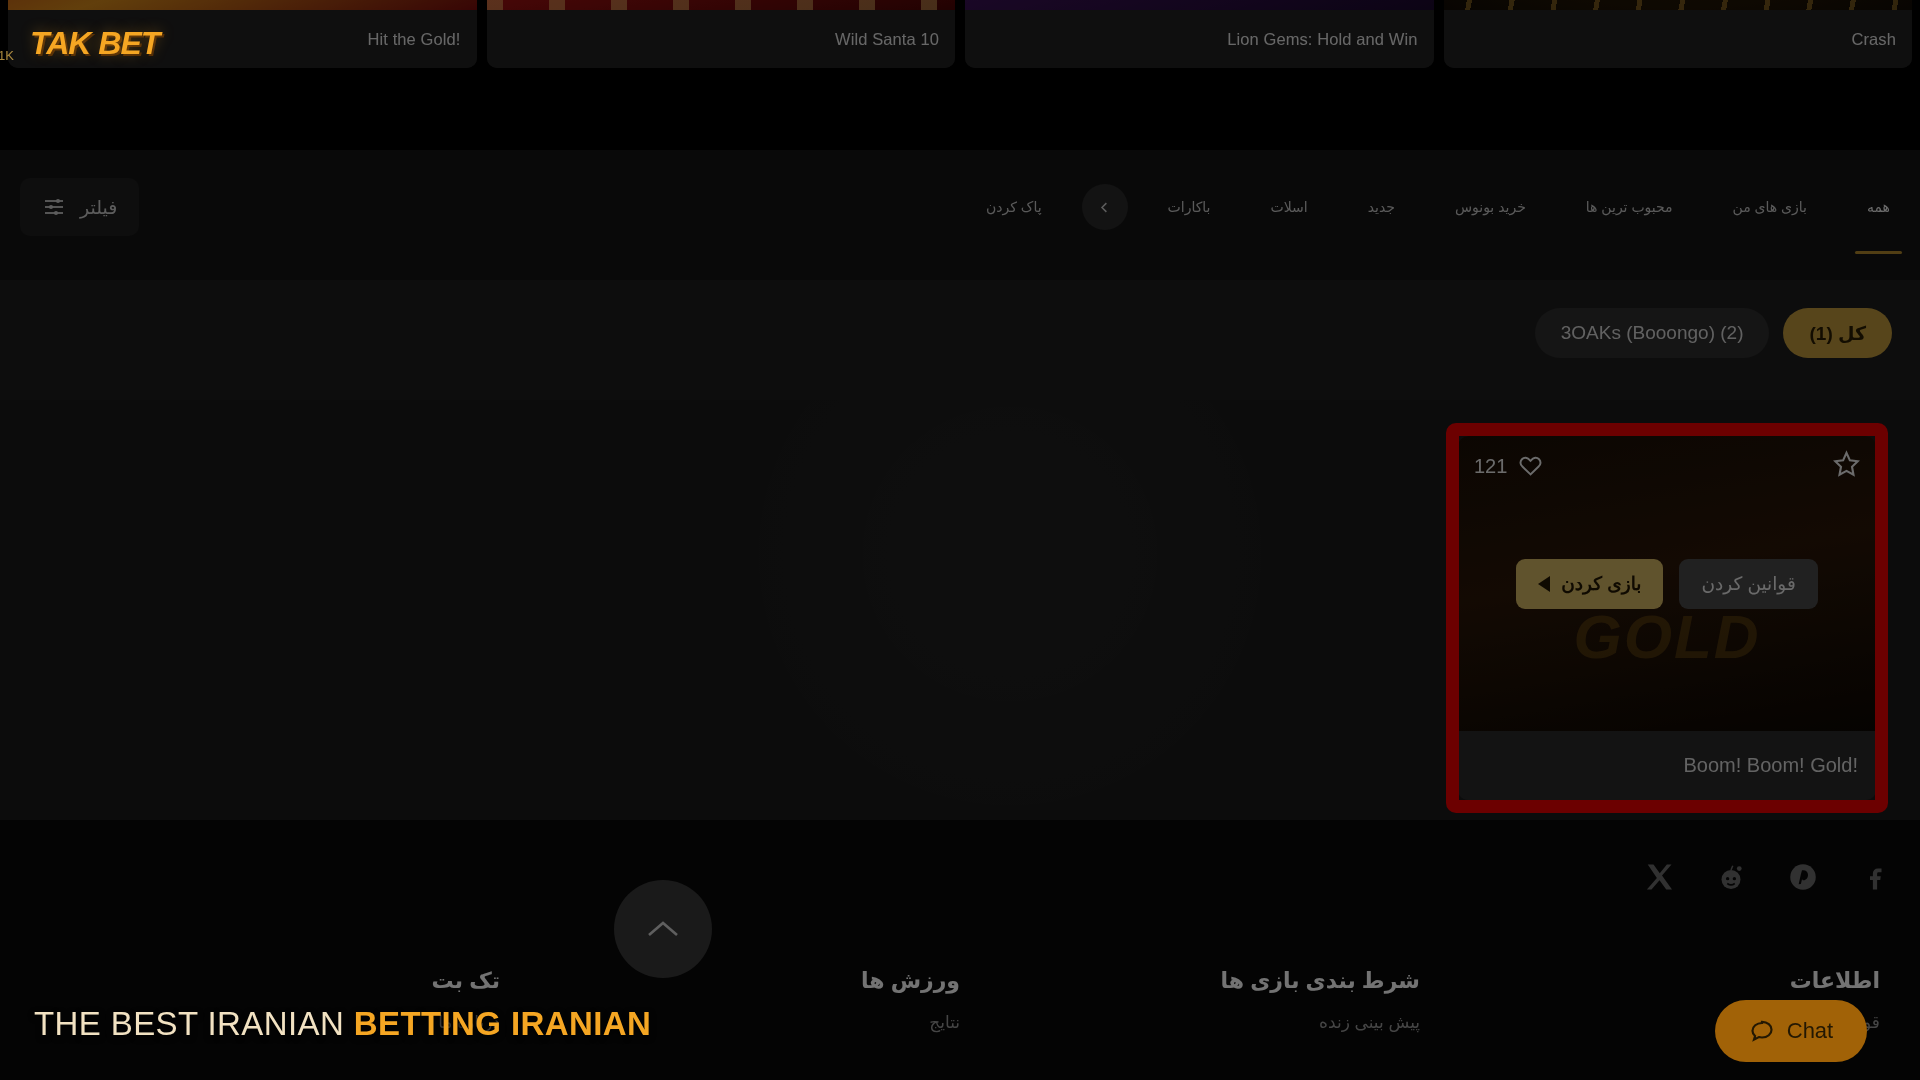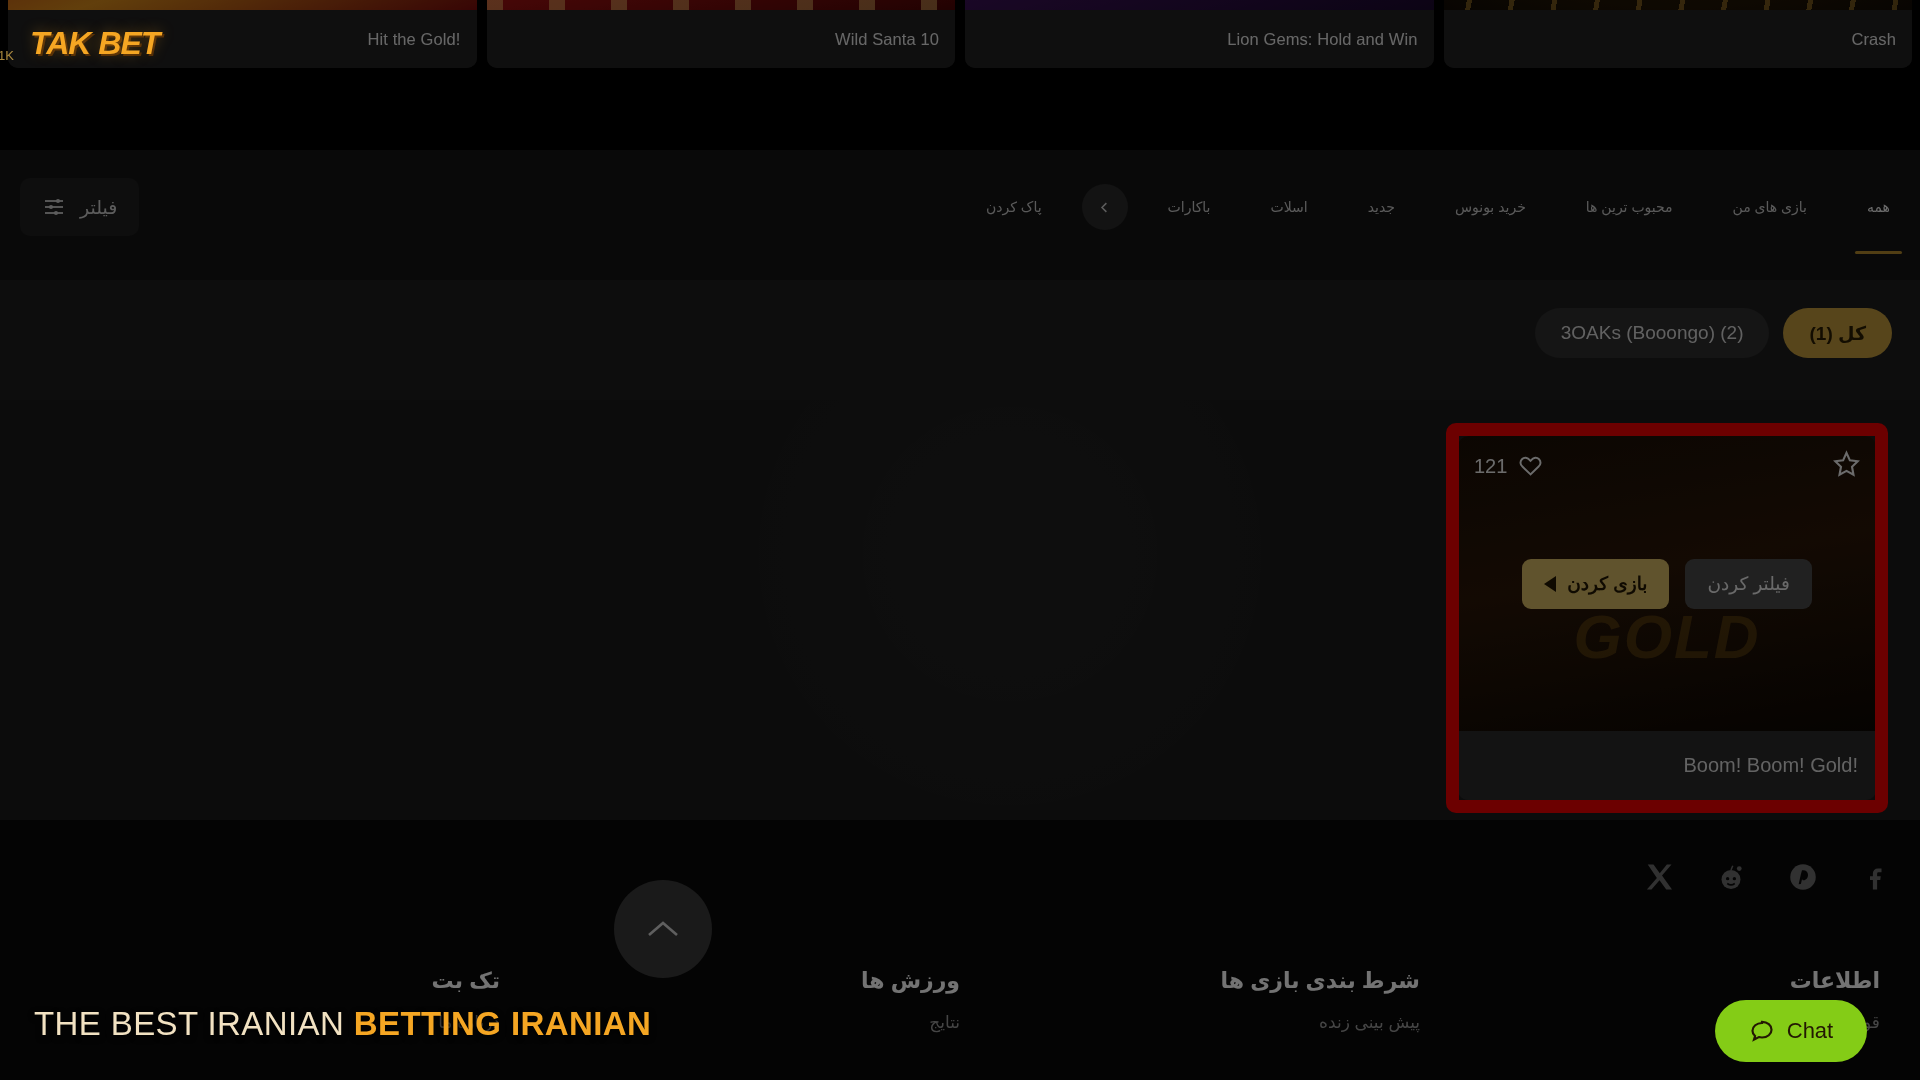--- a/index.html
+++ b/index.html
@@ -94,21 +94,21 @@
   .socials .ico svg { width:30px; height:30px; fill:#6e6e6e; }
   .to-top { position:absolute; left:614px; top:880px; width:98px; height:98px; border-radius:50%; background:#3a3a3a;
             display:flex; align-items:center; justify-content:center; z-index:30; cursor:pointer; }
   .to-top svg { width:34px; height:22px; stroke:#d2d2d2; fill:none; stroke-width:2.6; }
 
   .fcols { position:absolute; right:0; left:0; top:148px; display:flex; flex-direction:row; padding:0 40px; }
   .fcol { flex:1; text-align:right; }
   .fcol .ftitle { font-size:22px; font-weight:700; color:#ffffff; margin-bottom:18px; white-space:nowrap; }
   .fcol .flink { font-size:17px; color:#9a9a9a; margin-bottom:12px; cursor:pointer; white-space:nowrap; }
 
-  .chat-btn { position:absolute; left:1715px; top:1000px; width:152px; height:62px; border-radius:31px; background:#84cc16;
+  .chat-btn { position:absolute; left:1715px; top:1000px; width:152px; height:62px; border-radius:31px; background:#a16207;
               display:flex; align-items:center; justify-content:center; gap:12px; z-index:50; cursor:pointer; direction:ltr; }
   .chat-btn .clabel { font-size:22px; color:#231803; font-weight:500; }
   .chat-btn svg { width:26px; height:26px; stroke:#231803; fill:none; stroke-width:2; }
 
   
   .wm { position:absolute; left:34px; top:1005px; z-index:70; direction:ltr; font-size:33px; letter-spacing:.4px;
         color:#f2e2c2; white-space:nowrap; text-shadow:0 2px 6px rgba(0,0,0,.9); }
   .wm b { color:#f5a623; font-weight:800; }
 </style>
 </head>
@@ -215,21 +215,21 @@
           </div>
           <div class="gc-likes">
             <span class="cnt">121</span>
             <svg viewBox="0 0 24 24">
               <path d="M12 20.5 4.2 13a4.7 4.7 0 1 1 6.6-6.6l1.2 1.2 1.2-1.2A4.7 4.7 0 1 1 19.8 13z"></path>
             </svg>
           </div>
         </div>
         <div class="gc-actions">
           <button class="btn-demo">
-            <span>فیلتر کردن</span>
+            <span>قوانین کردن</span>
           </button>
           <button class="btn-play">
             <span>بازی کردن</span>
             <span class="tri"></span>
           </button>
         </div>
       </div>
       <div class="gc-cap">
         <span>Boom! Boom! Gold!</span>
       </div>

